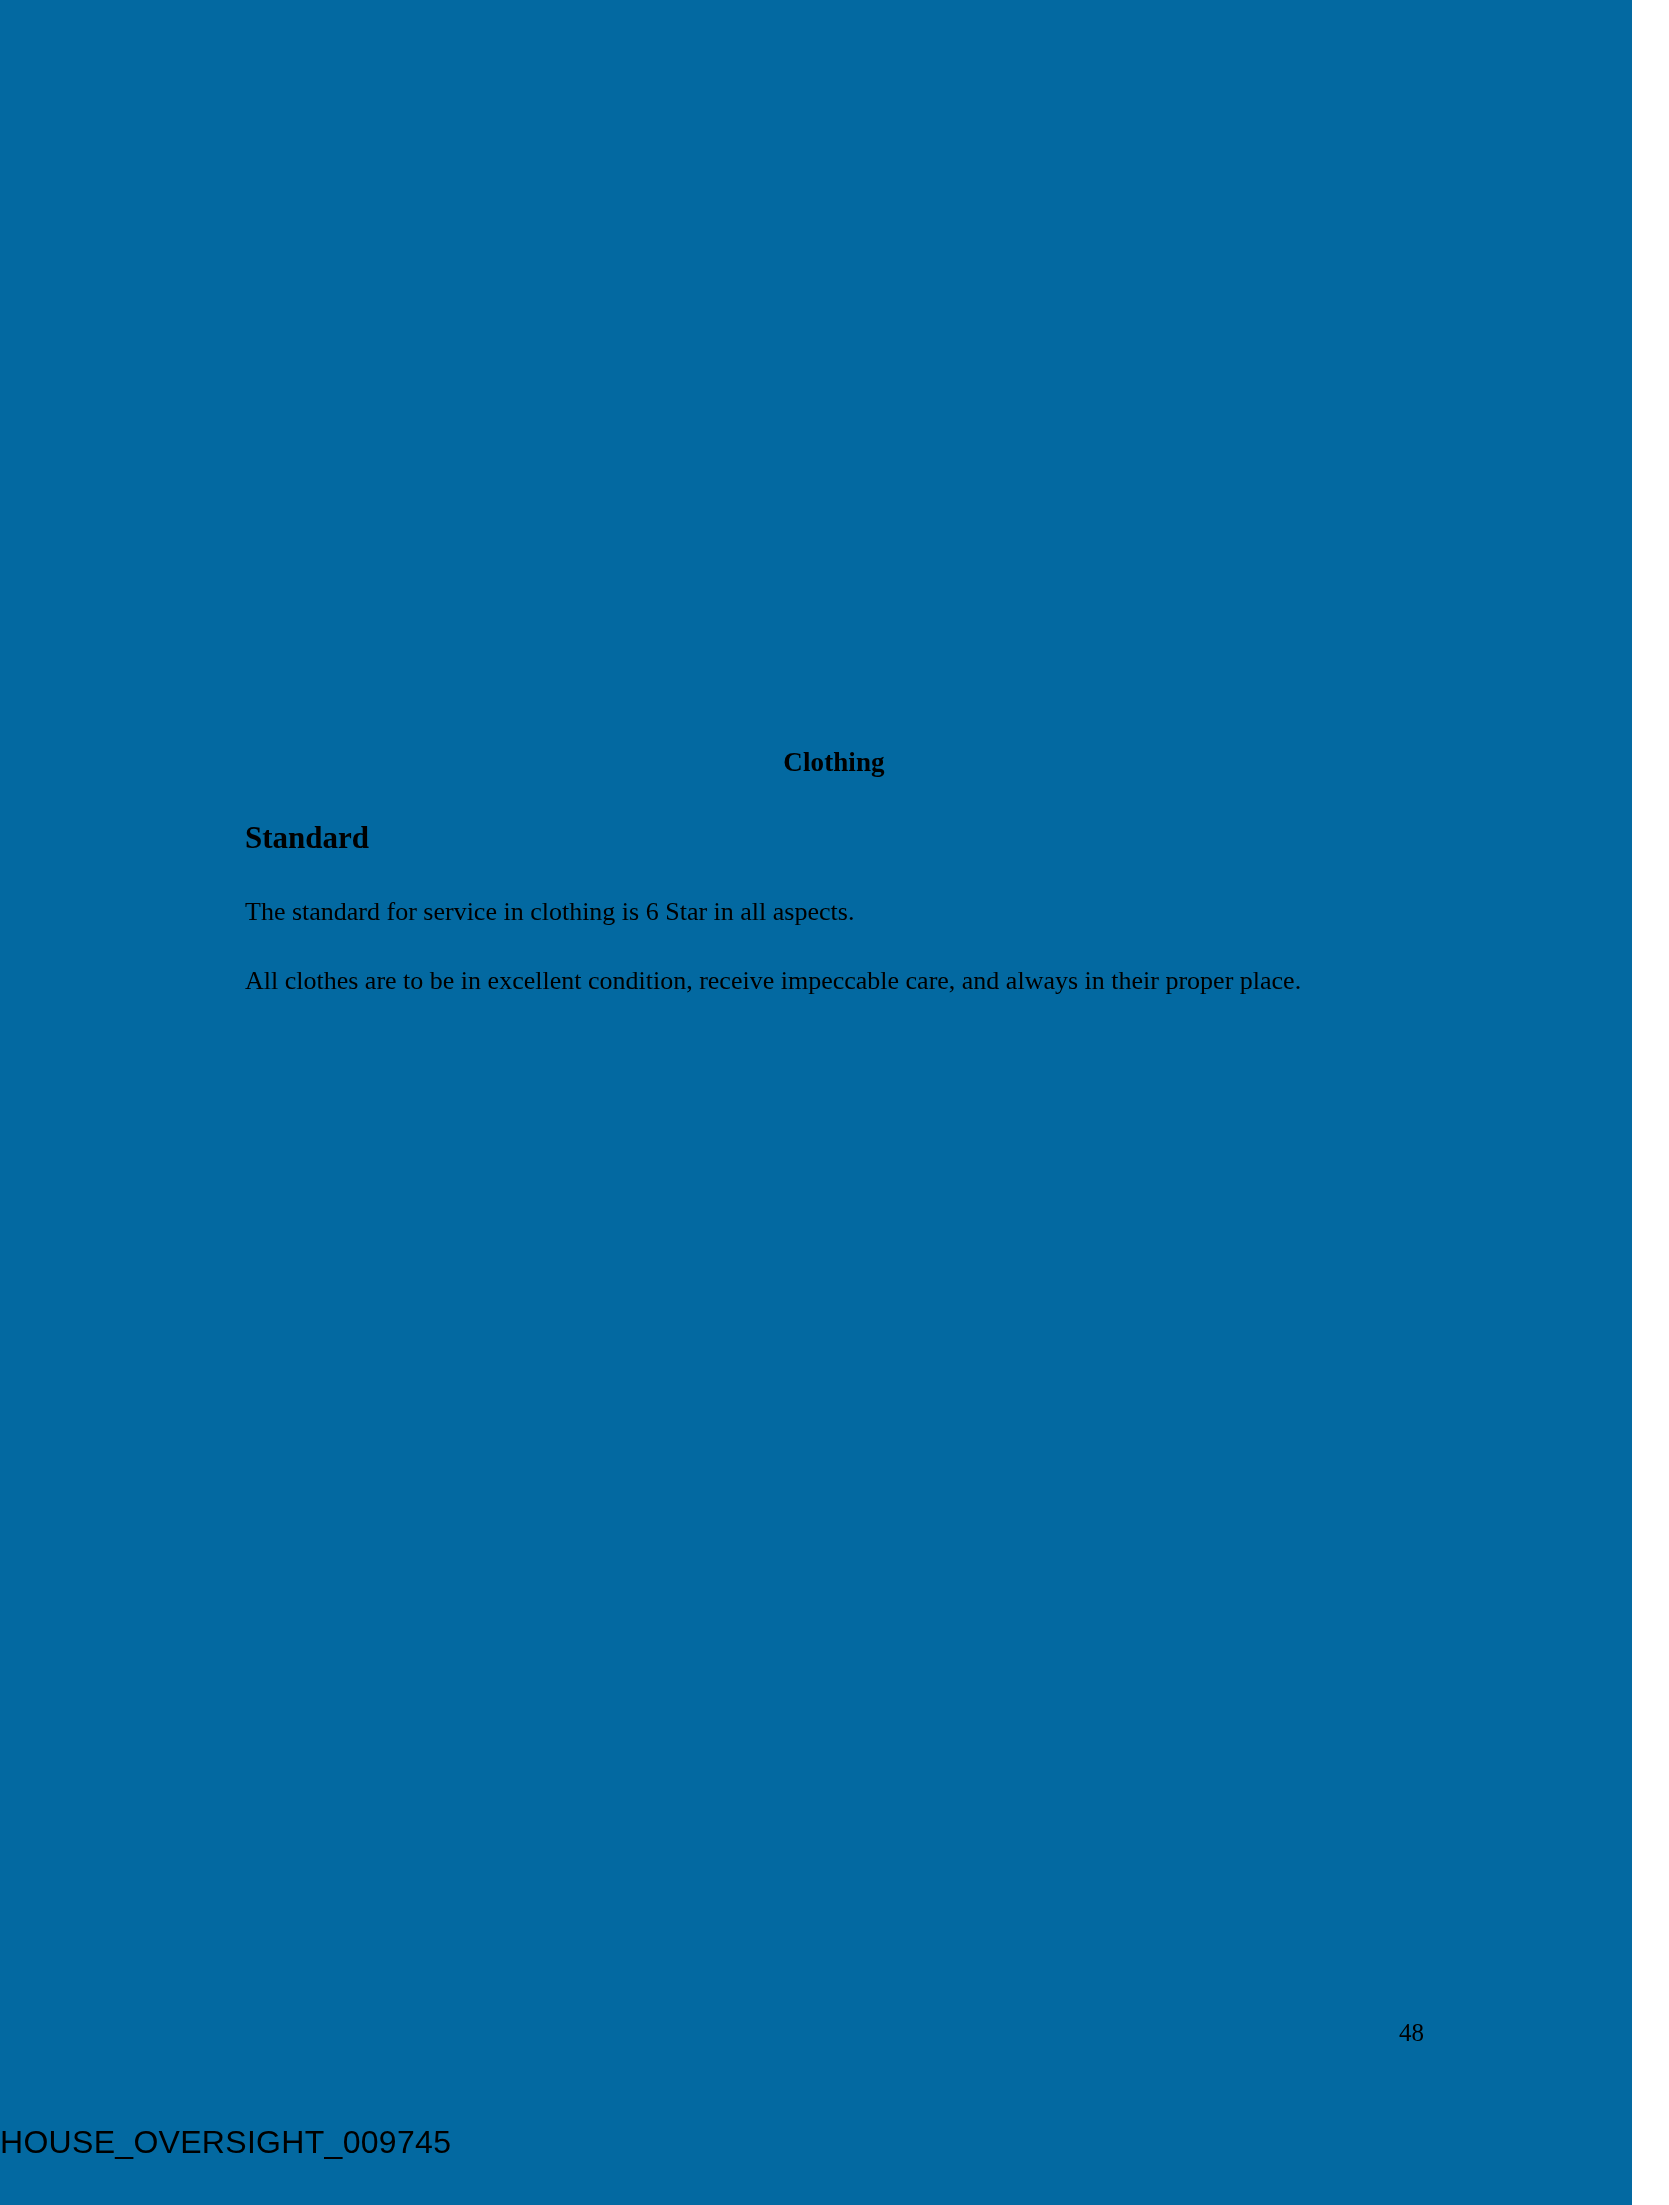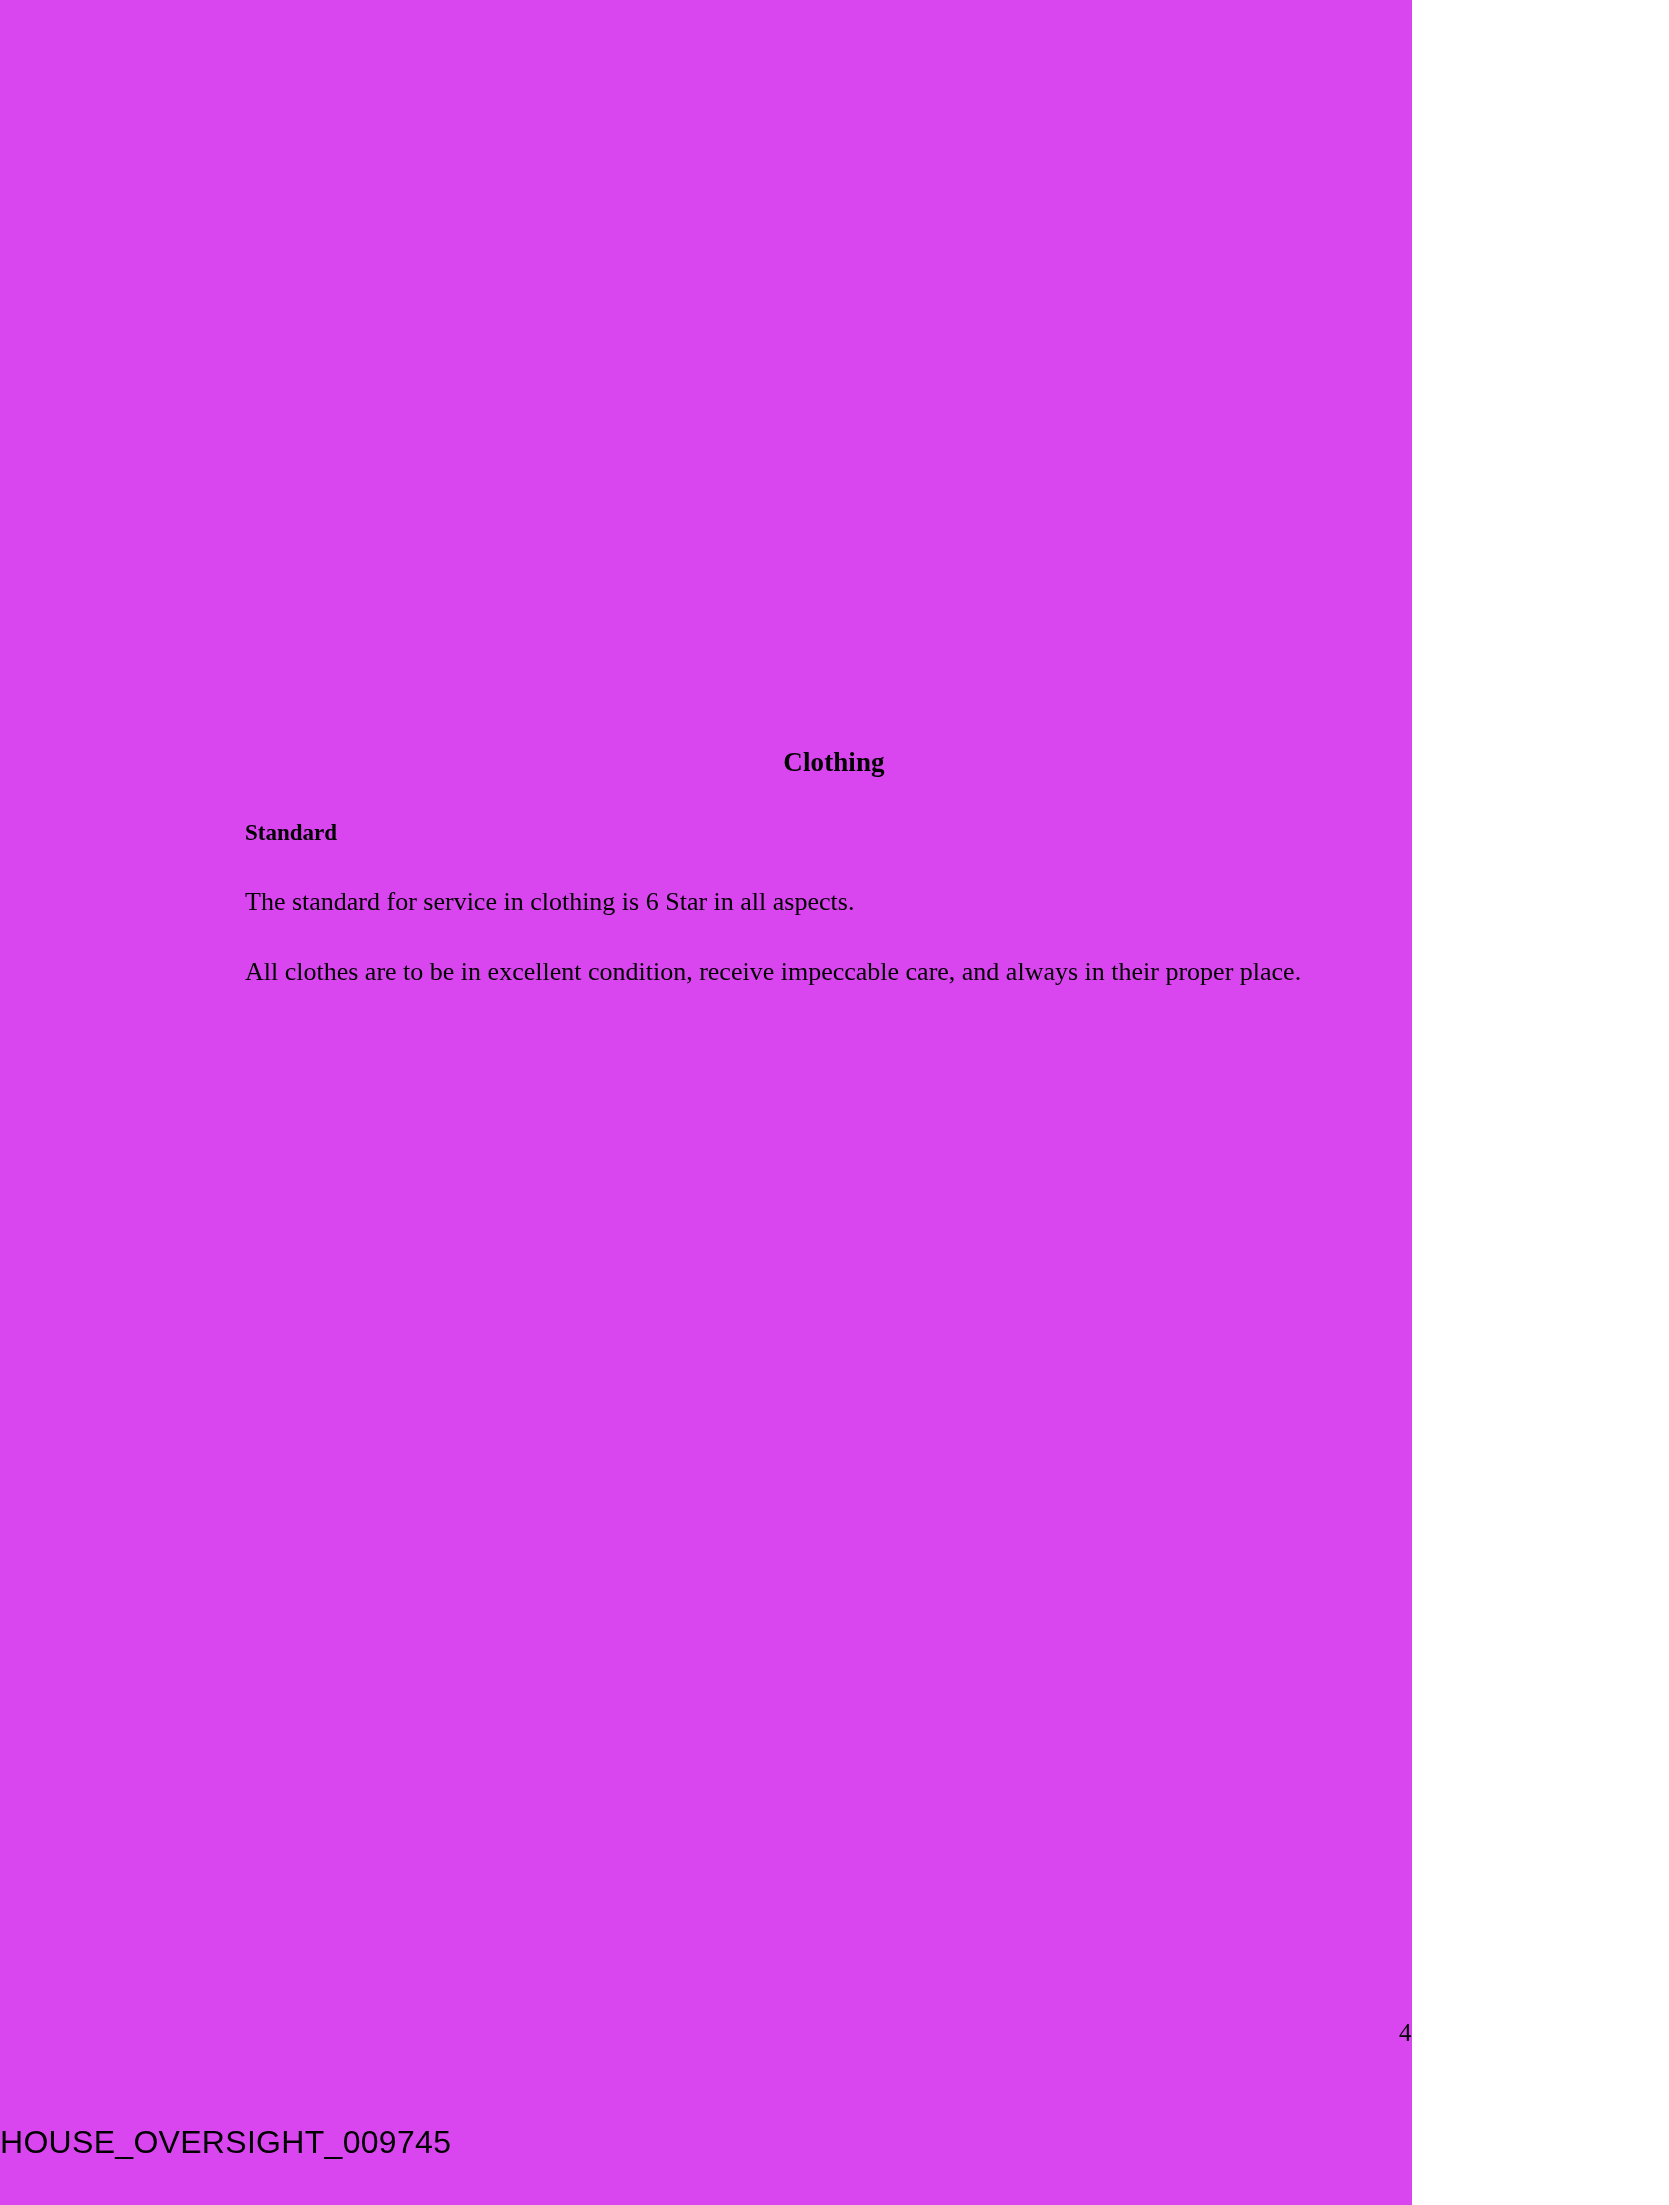--- a/index.html
+++ b/index.html
@@ -2,44 +2,44 @@
 <html style="font-size:10.5px"><head>
 <meta charset="utf-8">
 <style>
   html, body {
     margin: 0;
     padding: 0;
     background: #ffffff;
   }
   .page {
     position: relative;
-    width: 1412px;
+    width: 1632px;
     height: 2205px;
-    background: #d946ef;
+    background: #0369a1;
     font-family: "Liberation Serif", serif;
     color: #000000;
     box-sizing: border-box;
     overflow: hidden;
   }
   .content {
     position: absolute;
     left: 245px;
     top: 746px;
     width: 1178px;
   }
   .doc-title {
     font-size: 27px;
     font-weight: bold;
     text-align: center;
     margin: 0 0 41px 0;
     line-height: 1.2;
     letter-spacing: 0.1px;
   }
   .section-heading {
-    font-size: 23px;
+    font-size: 31px;
     font-weight: bold;
     margin: 0 0 37px 0;
     line-height: 1.2;
   }
   .body-para {
     font-size: 26px;
     margin: 0 0 33px 0;
     line-height: 1.42;
     text-align: left;
   }

